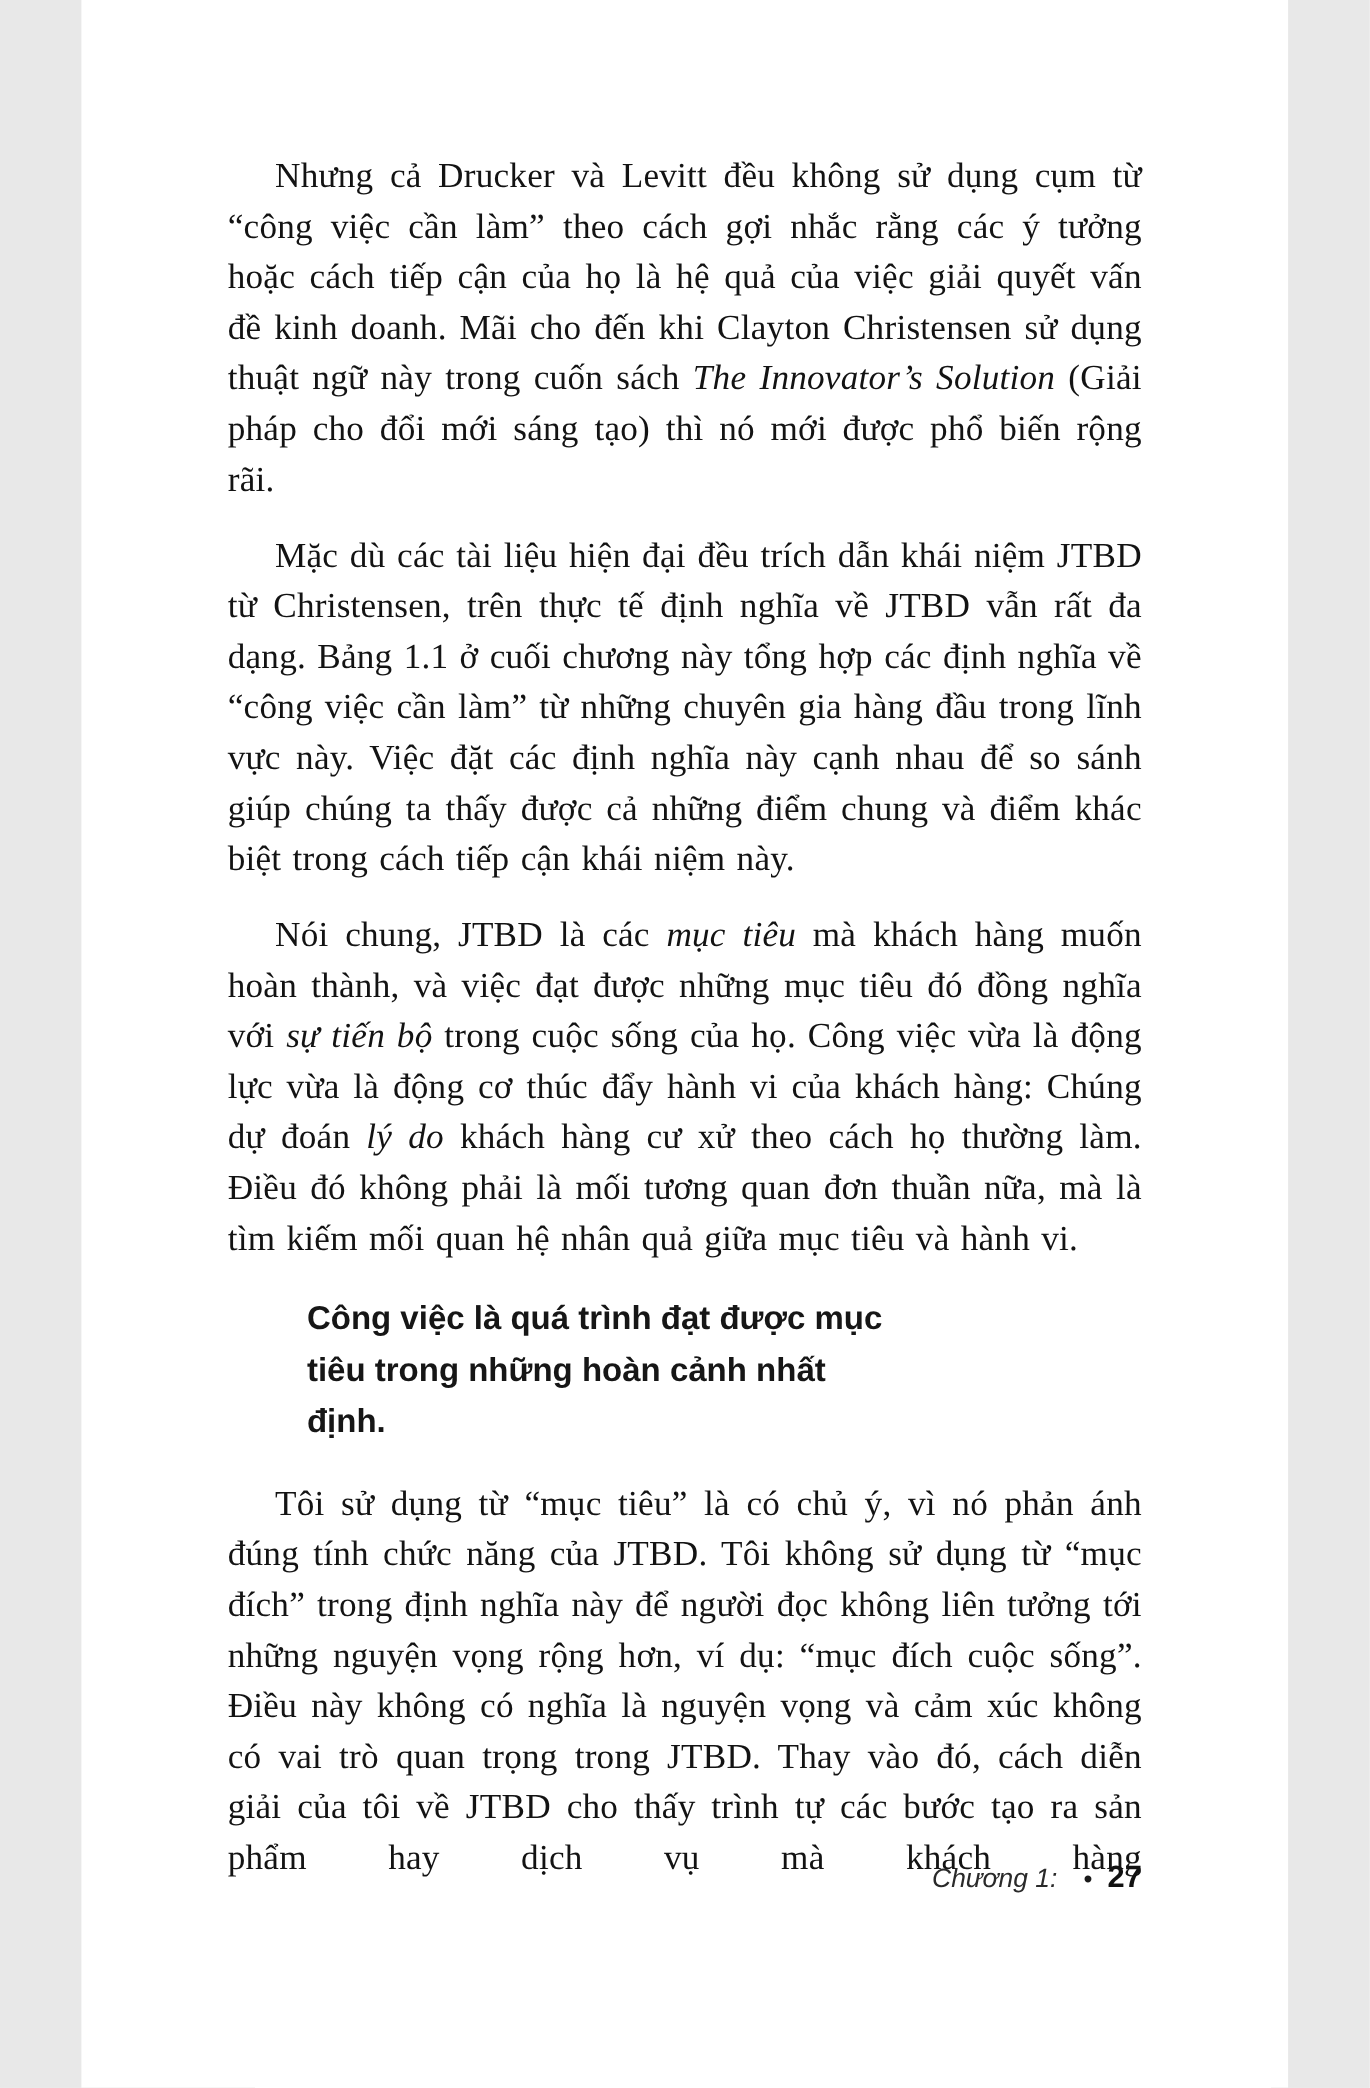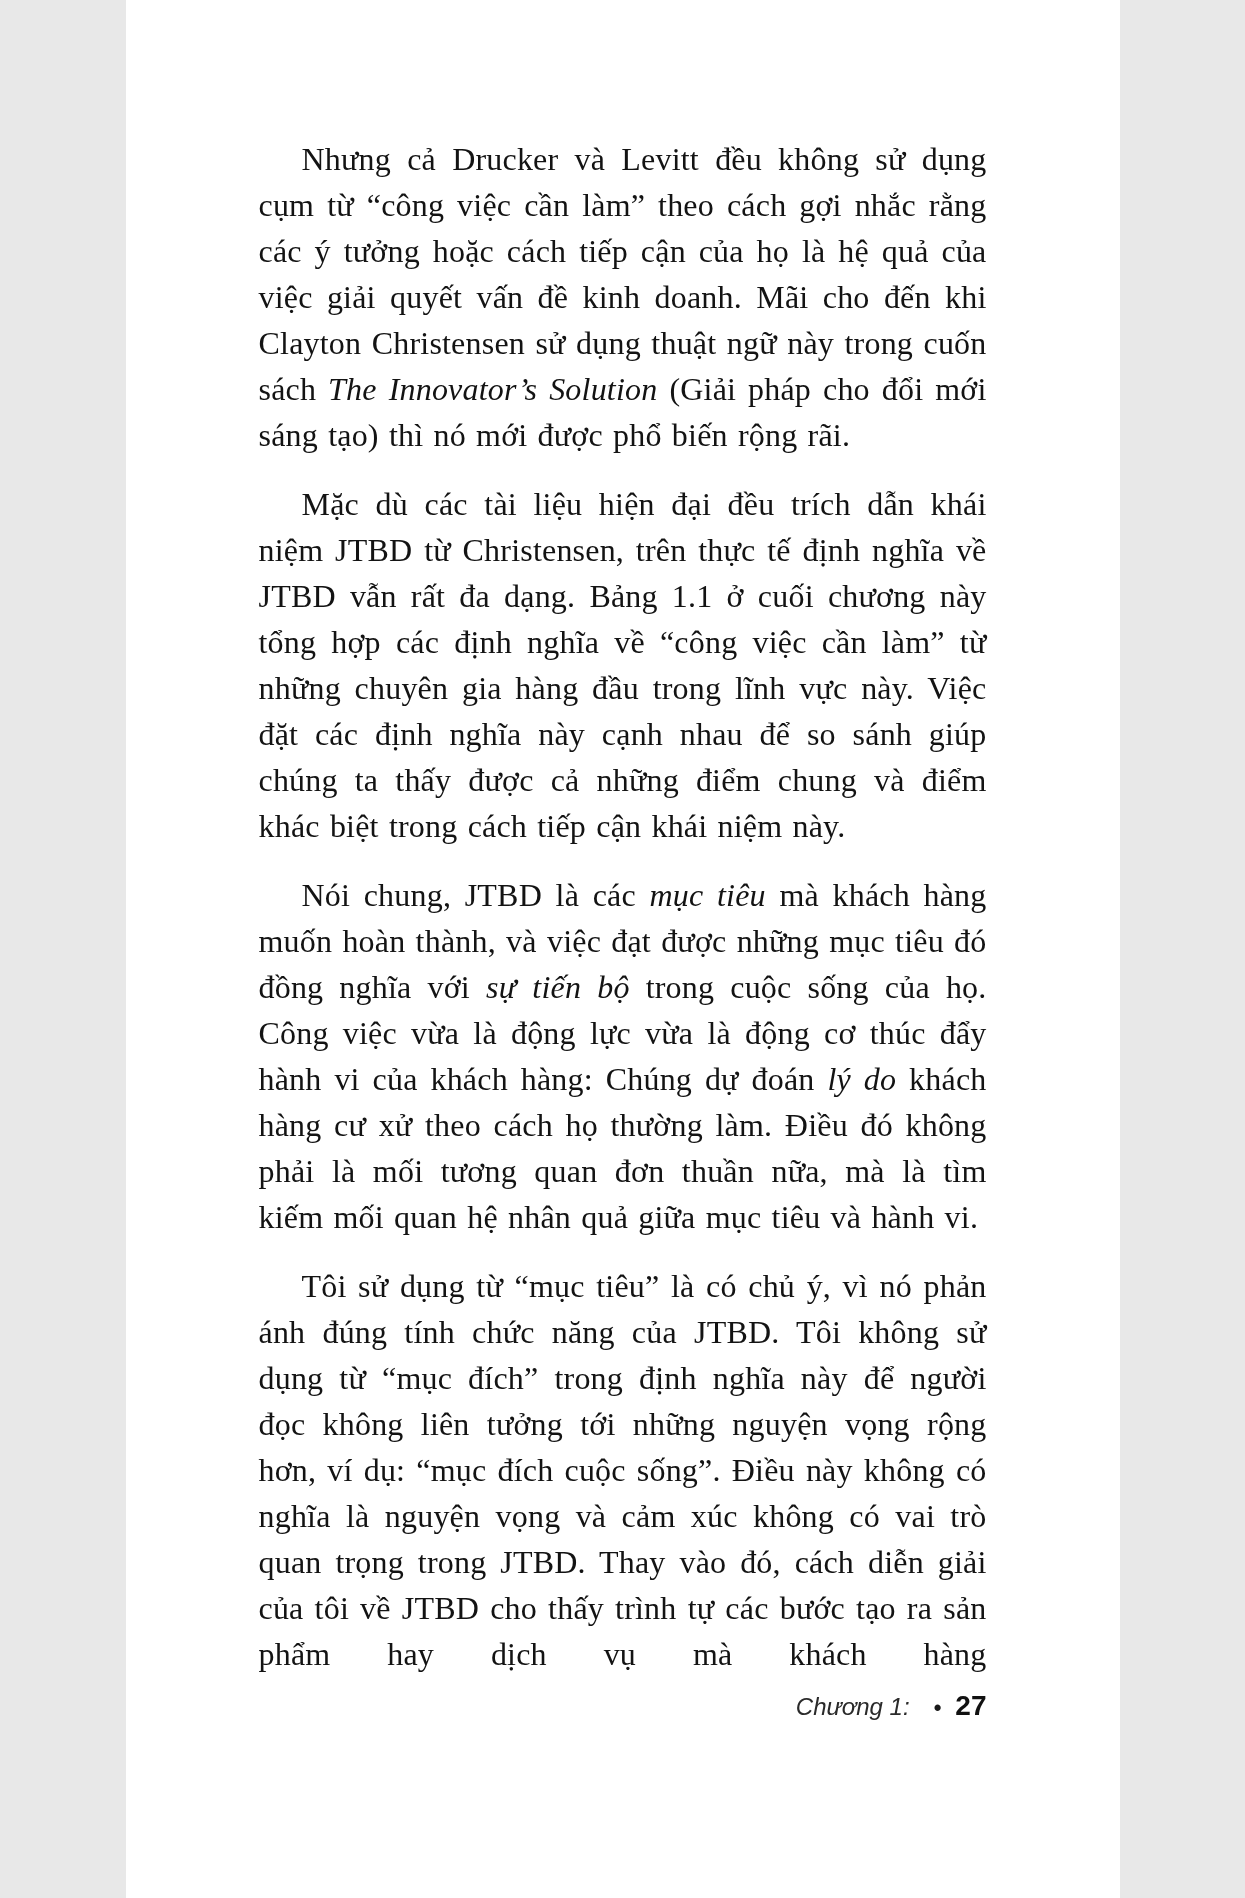--- a/index.html
+++ b/index.html
@@ -2,21 +2,21 @@
 <html lang="vi"><head>
 <meta charset="utf-8">
 <style>
   html, body {
     margin: 0;
     padding: 0;
     background: #e8e8e8;
   }
   .page {
     position: relative;
-    width: 994px;
+    width: 1097px;
     height: 1898px;
     margin: 0 auto;
     background: #ffffff;
     color: #131313;
     font-family: "Liberation Serif", "DejaVu Serif", serif;
     overflow: hidden;
   }
   .content {
     position: absolute;
     left: 133px;
@@ -88,20 +88,21 @@
 
   <main class="content">
 
     <p class="para"><span>Nhưng cả Drucker và Levitt đều không sử dụng cụm từ “công việc cần làm” theo cách gợi nhắc rằng các ý tưởng hoặc cách tiếp cận của họ là hệ quả của việc giải quyết vấn đề kinh doanh. Mãi cho đến khi Clayton Christensen sử dụng thuật ngữ này trong cuốn sách </span><span class="it">The Innovator’s Solution</span><span> (Giải pháp cho đổi mới sáng tạo) thì nó mới được phổ biến rộng rãi.</span></p>
 
     <p class="para"><span>Mặc dù các tài liệu hiện đại đều trích dẫn khái niệm JTBD từ Christensen, trên thực tế định nghĩa về JTBD vẫn rất đa dạng. Bảng 1.1 ở cuối chương này tổng hợp các định nghĩa về “công việc cần làm” từ những chuyên gia hàng đầu trong lĩnh vực này. Việc đặt các định nghĩa này cạnh nhau để so sánh giúp chúng ta thấy được cả những điểm chung và điểm khác biệt trong cách tiếp cận khái niệm này.</span></p>
 
     <p class="para"><span>Nói chung, JTBD là các </span><span class="it">mục tiêu</span><span> mà khách hàng muốn hoàn thành, và việc đạt được những mục tiêu đó đồng nghĩa với </span><span class="it">sự tiến bộ</span><span> trong cuộc sống của họ. Công việc vừa là động lực vừa là động cơ thúc đẩy hành vi của khách hàng: Chúng dự đoán </span><span class="it">lý do</span><span> khách hàng cư xử theo cách họ thường làm. Điều đó không phải là mối tương quan đơn thuần nữa, mà là tìm kiếm mối quan hệ nhân quả giữa mục tiêu và hành vi.</span></p>
 
 
+    <blockquote class="quote">Công việc là quá trình đạt được mục tiêu trong những hoàn cảnh nhất định.</blockquote>
 
     <p class="para continued"><span>Tôi sử dụng từ “mục tiêu” là có chủ ý, vì nó phản ánh đúng tính chức năng của JTBD. Tôi không sử dụng từ “mục đích” trong định nghĩa này để người đọc không liên tưởng tới những nguyện vọng rộng hơn, ví dụ: “mục đích cuộc sống”. Điều này không có nghĩa là nguyện vọng và cảm xúc không có vai trò quan trọng trong JTBD. Thay vào đó, cách diễn giải của tôi về JTBD cho thấy trình tự các bước tạo ra sản phẩm hay dịch vụ mà khách hàng</span></p>
 
   </main>
 
   <footer class="footer">
     <span class="chap-label">Chương 1:</span>
     <span class="dot">•</span>
     <span class="page-num">27</span>
   </footer>

